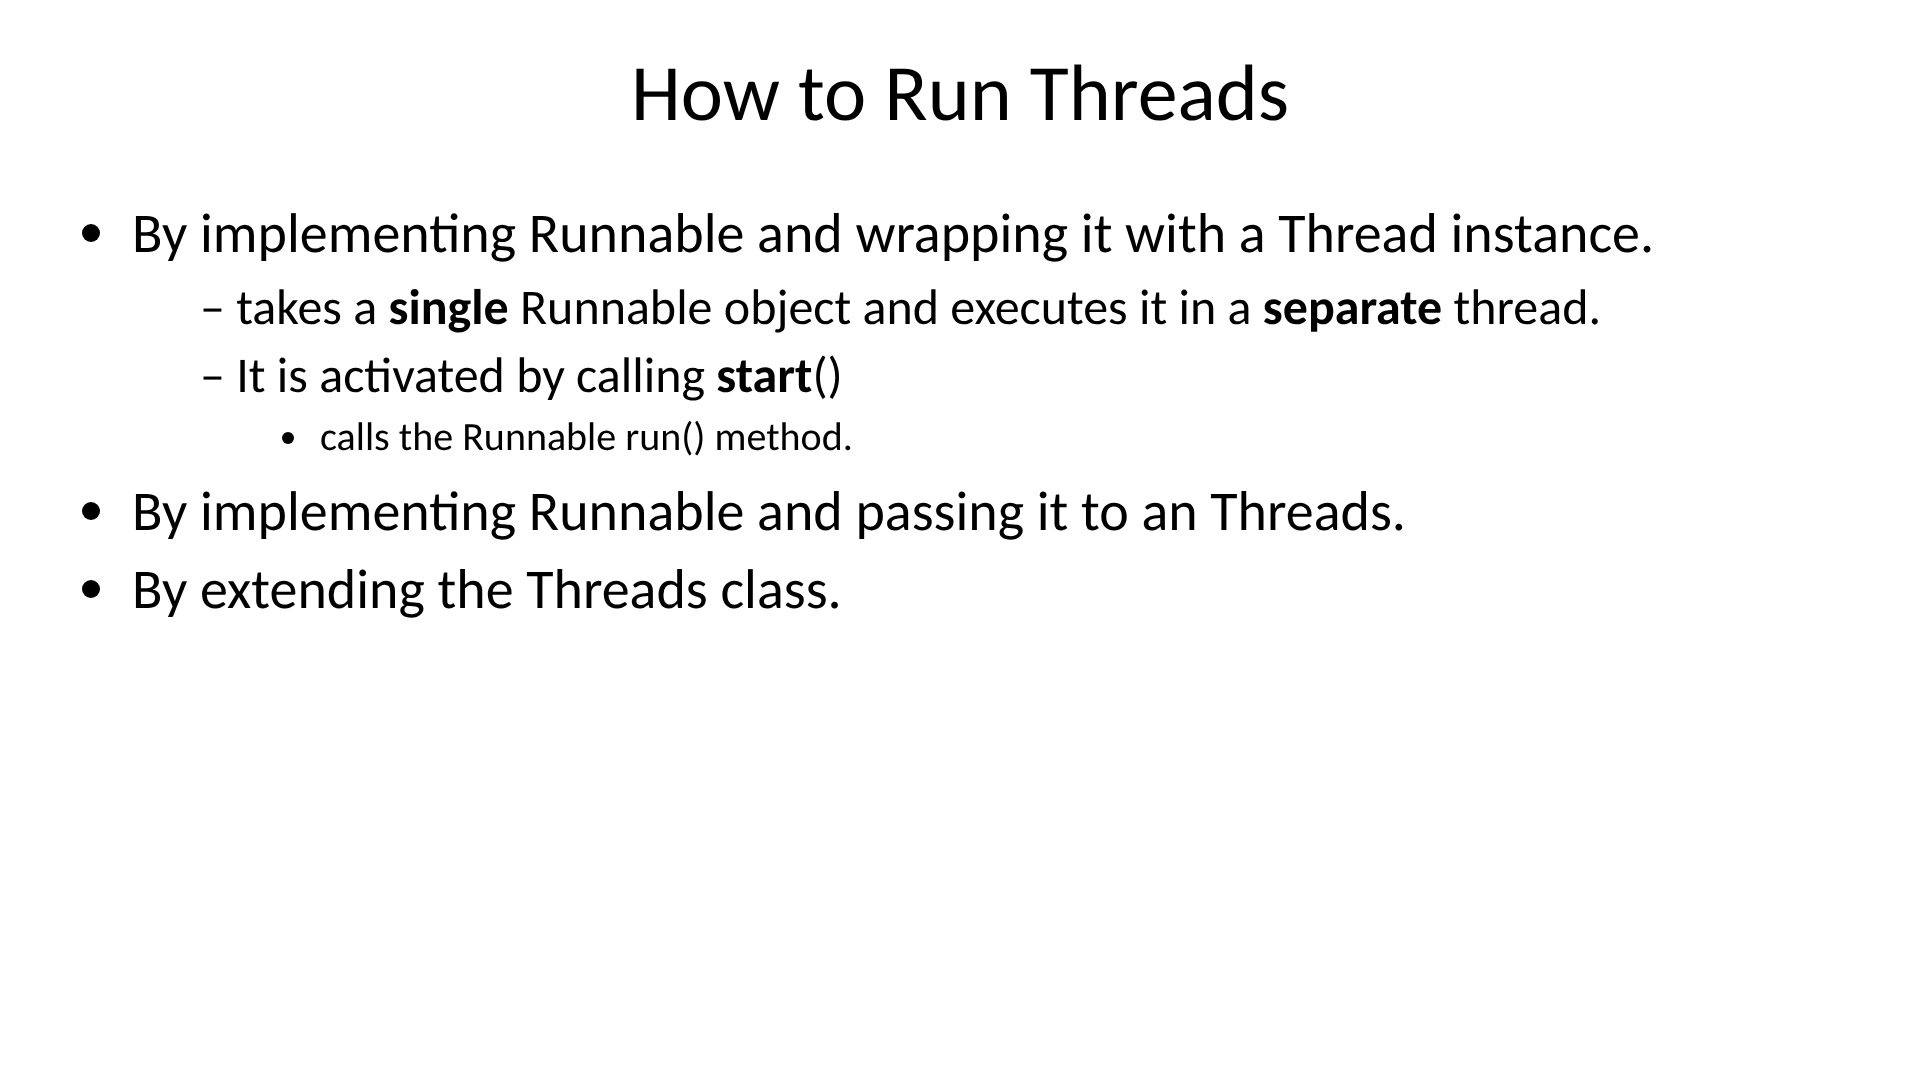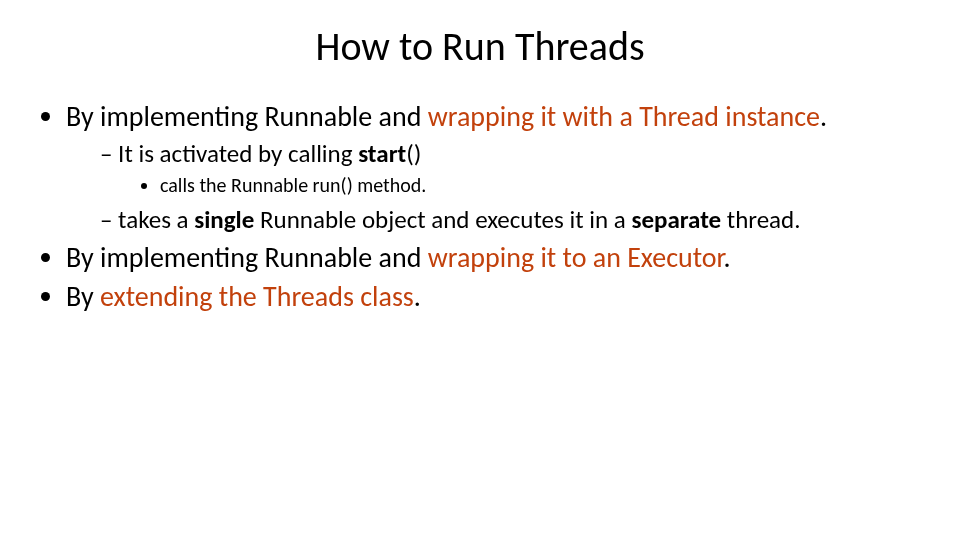--- a/index.html
+++ b/index.html
@@ -48,50 +48,50 @@
   ul.l2 > li::before {
     content: "– ";
   }
   ul.l3 {
     list-style: disc;
     margin: 2px 0 6px 0;
     padding-left: 60px;
     font-size: 20px;
     line-height: 1.3;
   }
-  .red { color: #c2410c; }
+  .red { color: #000000; }
   b { font-weight: 700; }
 </style>
 </head>
 <body>
 
 <div class="slide">
 
   <h1 class="title">How to Run Threads</h1>
 
   <ul class="l1">
 
     <li>
       <span>By implementing Runnable and </span><span class="red">wrapping it with a Thread instance</span><span>.</span>
 
       <ul class="l2">
         <li>
+          <span>takes a </span><b>single</b><span> Runnable object and executes it in a </span><b>separate</b><span> thread.</span>
+        </li>
+        <li>
           <span>It is activated by calling </span><b>start</b><span>()</span>
           <ul class="l3">
             <li>calls the Runnable run() method.</li>
           </ul>
         </li>
-        <li>
-          <span>takes a </span><b>single</b><span> Runnable object and executes it in a </span><b>separate</b><span> thread.</span>
-        </li>
       </ul>
     </li>
 
     <li>
-      <span>By implementing Runnable and </span><span class="red">wrapping it to an Executor</span><span>.</span>
+      <span>By implementing Runnable and </span><span class="red">passing it to an Threads</span><span>.</span>
     </li>
 
     <li>
       <span>By </span><span class="red">extending the Threads class</span><span>.</span>
     </li>
 
   </ul>
 
 </div>
 

